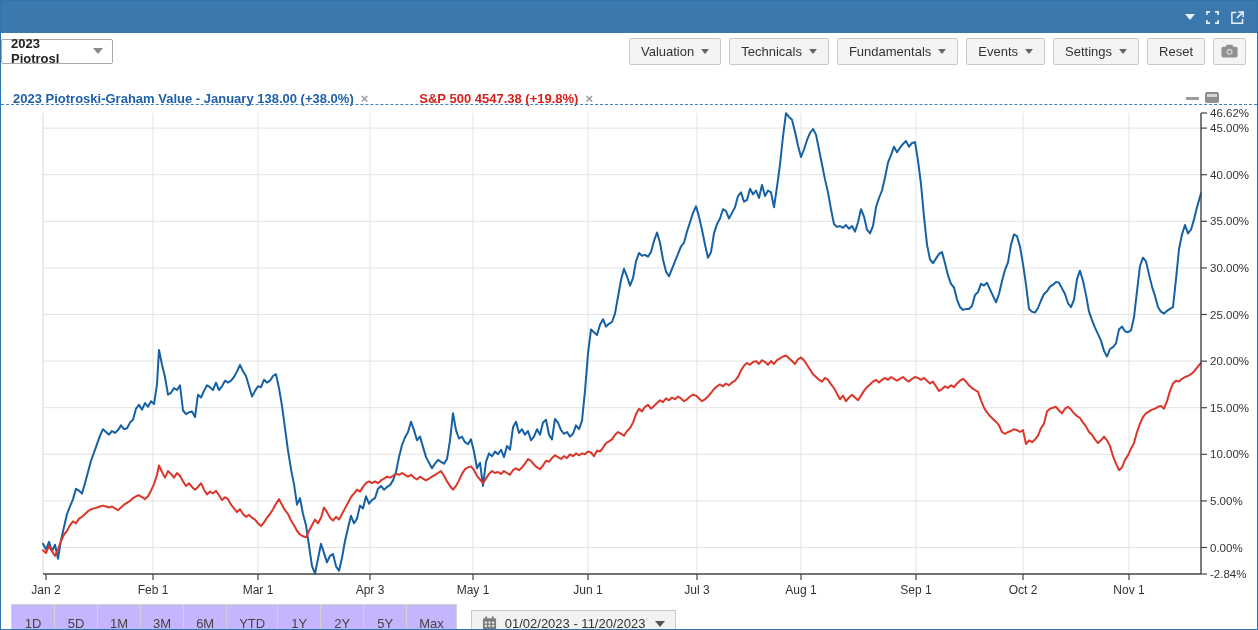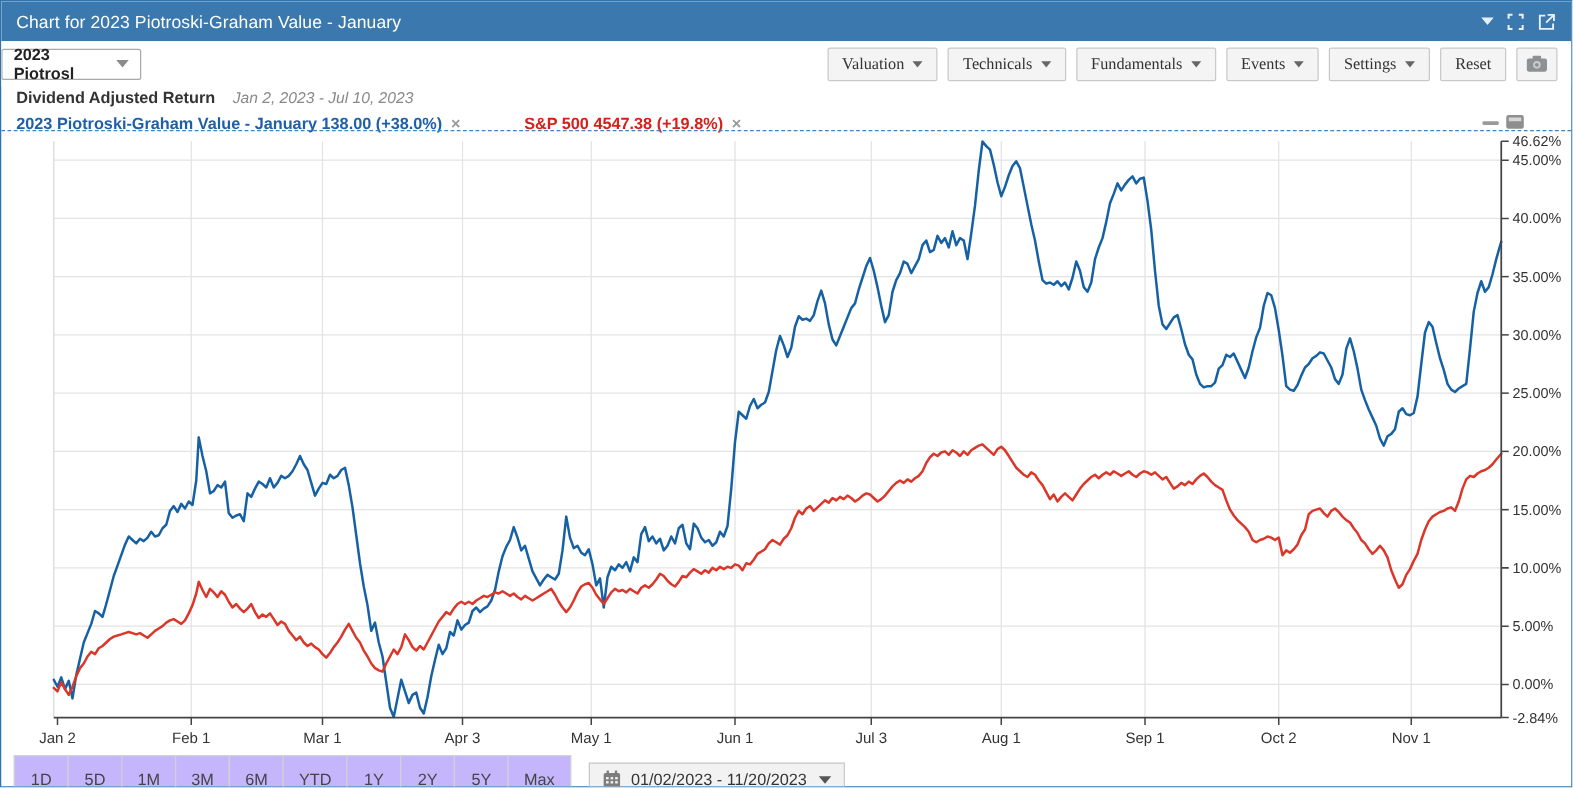--- a/index.html
+++ b/index.html
@@ -36,21 +36,21 @@
   .dd-compare { width: 170px; margin-left: 13px; border-color: #b5b5b5; }
   .dd-compare .dd-text { font-size: 13px; color: #7a7a7a; }
   .caret-gray {
     width: 0; height: 0; border-left: 5px solid transparent; border-right: 5px solid transparent;
     border-top: 6px solid #8b8b8b; margin-left: 8px;
   }
   .tool-buttons { margin-left: auto; display: flex; align-items: center; gap: 8px; padding-right: 11px; }
   .tbtn {
     height: 27px; background: #f4f4f4; border: 1px solid #c9c9c9; border-radius: 2px;
     font-size: 13px; color: #333; display: flex; align-items: center; padding: 0 11px;
-    cursor: pointer; font-family: Liberation Serif, serif;
+    cursor: pointer; font-family: Liberation Sans, sans-serif;
   }
   .tbtn .caret-gray { border-top-color: #666; margin-left: 7px; border-left-width: 4px; border-right-width: 4px; border-top-width: 5px;}
   .tbtn-camera { padding: 0 7px; }
   
   .subheader { position: absolute; top: 69px; left: 12px; height: 16px; display: flex; align-items: baseline; }
   .subheader .metric { font-size: 13px; font-weight: bold; color: #333; }
   .subheader .daterange { font-size: 12.5px; font-style: italic; color: #8a8a8a; margin-left: 14px; }
   .legendrow { position: absolute; top: 89px; left: 12px; height: 16px; display: flex; align-items: flex-end; gap: 15px; }
   .legend-item { display: flex; align-items: baseline; }
   .legend-label { font-size: 13px; font-weight: bold; }
@@ -80,21 +80,20 @@
   }
   .datepicker .dp-text { font-size: 13px; color: #333; margin: 0 8px; }
   .datepicker .caret-gray { border-top-color: #555; margin-left: 2px; }
 </style>
 </head>
 <body>
 
 <div id="widget">
 
   <div class="titlebar">
-    <span class="title">Chart for 2023 Piotroski-Graham Value - January</span>
     <span class="tb-icons">
       <span class="caret-down-white"></span>
       <svg width="15" height="15" viewBox="0 0 24 24">
         <g stroke="#eaf1f8" stroke-width="2.6" fill="none">
           <path d="M3 8 V3 H8"></path>
             <path d="M16 3 H21 V8"></path>
             <path d="M21 16 V21 H16"></path>
             <path d="M8 21 H3 V16"></path>
         </g>
       </svg>
@@ -141,24 +140,20 @@
         <svg width="17" height="14" viewBox="0 0 20 16">
           <rect x="0.5" y="3" width="19" height="12.5" rx="2" fill="#8f9091"></rect>
           <rect x="6" y="0.5" width="8" height="4" rx="1" fill="#8f9091"></rect>
           <circle cx="10" cy="9" r="3.6" fill="#c9cacb"></circle>
           <circle cx="10" cy="9" r="1.8" fill="#8f9091"></circle>
         </svg>
       </button>
     </div>
   </div>
 
-  <div class="subheader">
-    <span class="metric">Dividend Adjusted Return</span>
-    <span class="daterange">Jan 2, 2023 - Jul 10, 2023</span>
-  </div>
 
   <div class="legendrow">
     <span class="legend-item legend-blue">
       <span class="legend-label">2023 Piotroski-Graham Value - January 138.00 (+38.0%)</span>
       <span class="legend-x">×</span>
     </span>
     <span class="legend-item legend-red">
       <span class="legend-label">S&amp;P 500 4547.38 (+19.8%)</span>
       <span class="legend-x">×</span>
     </span>

